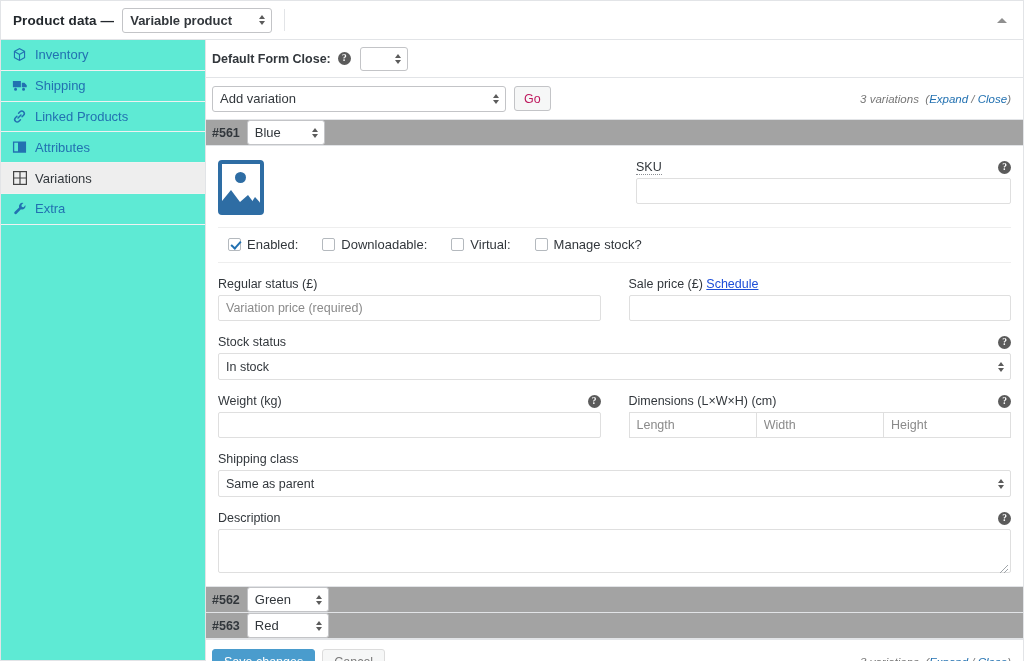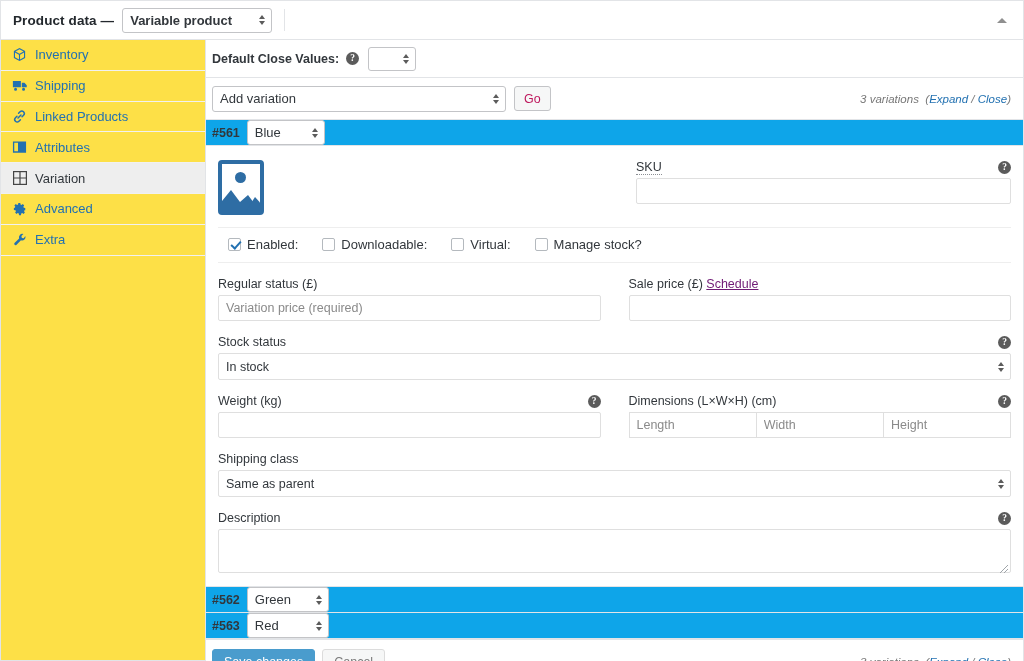--- a/index.html
+++ b/index.html
@@ -100,21 +100,21 @@
     flex: 1 1 auto;
     display: flex;
     min-height: 0;
   }
 
   
   .tabs {
     width: 205px;
     flex: 0 0 205px;
     border-right: 1px solid #e2e4e7;
-    background: #fde047;
+    background: #5eead4;
     padding-top: 0;
   }
   .tab-item {
     height: 30.8px;
     display: flex;
     align-items: center;
     padding-left: 10px;
     font-size: 13px;
     color: #2271b1;
     border-bottom: 1px solid #f1f1f1;
@@ -233,21 +233,21 @@
     font-style: italic;
   }
 
   
   .variation-head {
     height: 36px;
     display: flex;
     align-items: center;
     padding-left: 6px;
     border-bottom: 1px solid #e2e4e7;
-    background: #0ea5e9;
+    background: #a3a3a3;
   }
   .variation-head .vid {
     font-weight: bold;
     font-size: 12.5px;
     color: #32373c;
     margin-right: 7px;
   }
   .attr-select {
     height: 25px;
     min-width: 70px;
@@ -309,21 +309,21 @@
     align-items: center;
     justify-content: space-between;
     margin-bottom: 4px;
   }
   .label-line .fieldlabel { margin-bottom: 0; }
   .abbr {
     border-bottom: 1px dotted #8c8f94;
     cursor: help;
   }
   a.schedule-link {
-    color: #701a75;
+    color: #1d4ed8;
     text-decoration: underline;
     font-size: 12.5px;
   }
 
   input.txt, textarea.txt {
     width: 100%;
     height: 26px;
     border: 1px solid #dfdfdf;
     border-radius: 2px;
     background: #fff;
@@ -500,47 +500,38 @@
         <span>Attributes</span>
       </div>
 
       <div class="tab-item active">
         <span class="tab-icon">
           <svg width="14" height="14" viewBox="0 0 14 14" fill="none" stroke="currentColor" stroke-width="1.2">
               <rect x="0.6" y="0.6" width="12.8" height="12.8"></rect>
               <path d="M7 .6v12.8M.6 7h12.8"></path>
             </svg>
         </span>
-        <span>Variation</span>
-      </div>
-
-      <div class="tab-item">
-        <span class="tab-icon">
-          <svg width="14" height="14" viewBox="0 0 16 16" fill="currentColor">
-              <path d="M8 5.2A2.8 2.8 0 1 0 8 10.8 2.8 2.8 0 0 0 8 5.2zm0 4.2A1.4 1.4 0 1 1 8 6.6a1.4 1.4 0 0 1 0 2.8z"></path>
-              <path d="M14 9.1V6.9l-1.7-.3a4.6 4.6 0 0 0-.5-1.2l1-1.4-1.6-1.6-1.4 1a4.6 4.6 0 0 0-1.2-.5L8.3 1H6.1l-.3 1.9c-.4.1-.8.3-1.2.5l-1.4-1-1.6 1.6 1 1.4c-.2.4-.4.8-.5 1.2L1 6.9v2.2l1.9.3c.1.4.3.8.5 1.2l-1 1.4 1.6 1.6 1.4-1c.4.2.8.4 1.2.5l.3 1.9h2.2l.3-1.9c.4-.1.8-.3 1.2-.5l1.4 1 1.6-1.6-1-1.4c.2-.4.4-.8.5-1.2l1.9-.3z"></path>
-            </svg>
-        </span>
-        <span>Advanced</span>
-      </div>
+        <span>Variations</span>
+      </div>
+
 
       <div class="tab-item">
         <span class="tab-icon">
           <svg width="14" height="14" viewBox="0 0 16 16" fill="currentColor">
               <path d="M14.1 3.4a3.9 3.9 0 0 1-5 4.9L3.8 13.6a1.5 1.5 0 0 1-2.1-2.1l5.3-5.3a3.9 3.9 0 0 1 4.9-5L9.6 3.4l.5 2.2 2.2.5 1.8-2.7z"></path>
             </svg>
         </span>
         <span>Extra</span>
       </div>
     </div>
 
     <div class="variations-panel">
 
       <div class="defaults-row">
-        <span class="dlabel">Default Close Values:</span>
+        <span class="dlabel">Default Form Close:</span>
         <span class="tip">?</span>
         <span class="select-wrap">
           <select class="default-select">
             <option></option>
           </select>
           <span class="sel-arrows">
               <i class="up"></i>
               <i class="down"></i>
             </span>
         </span>

